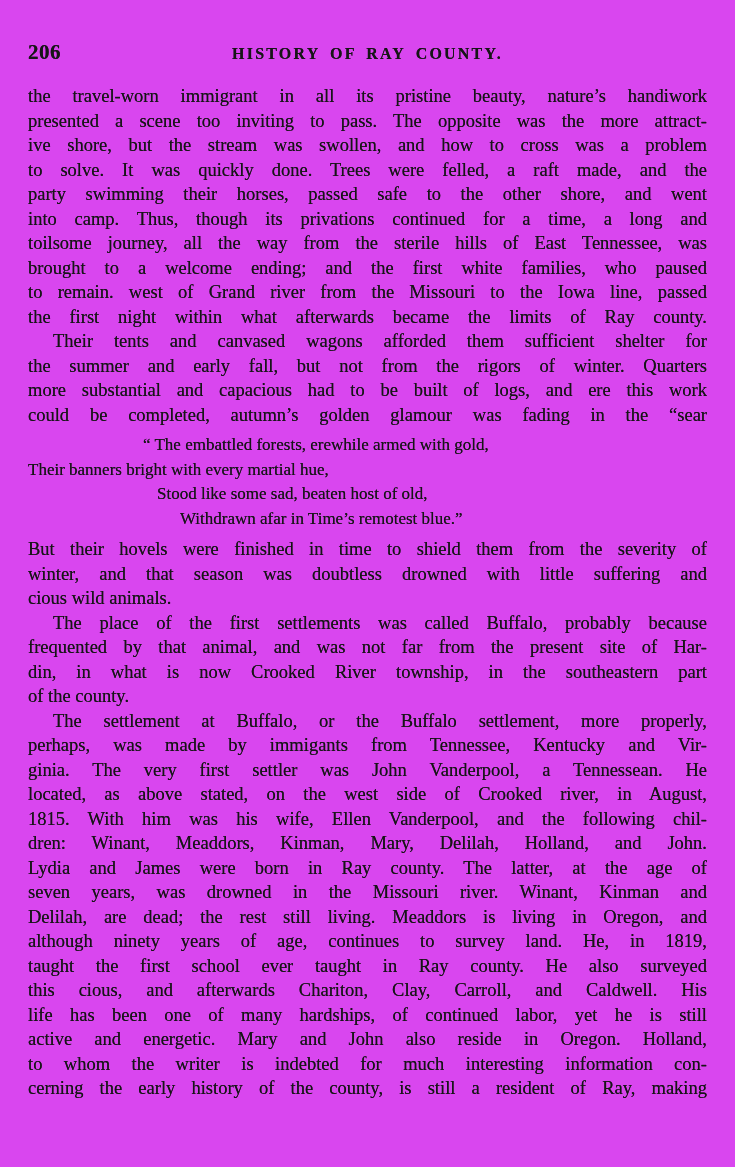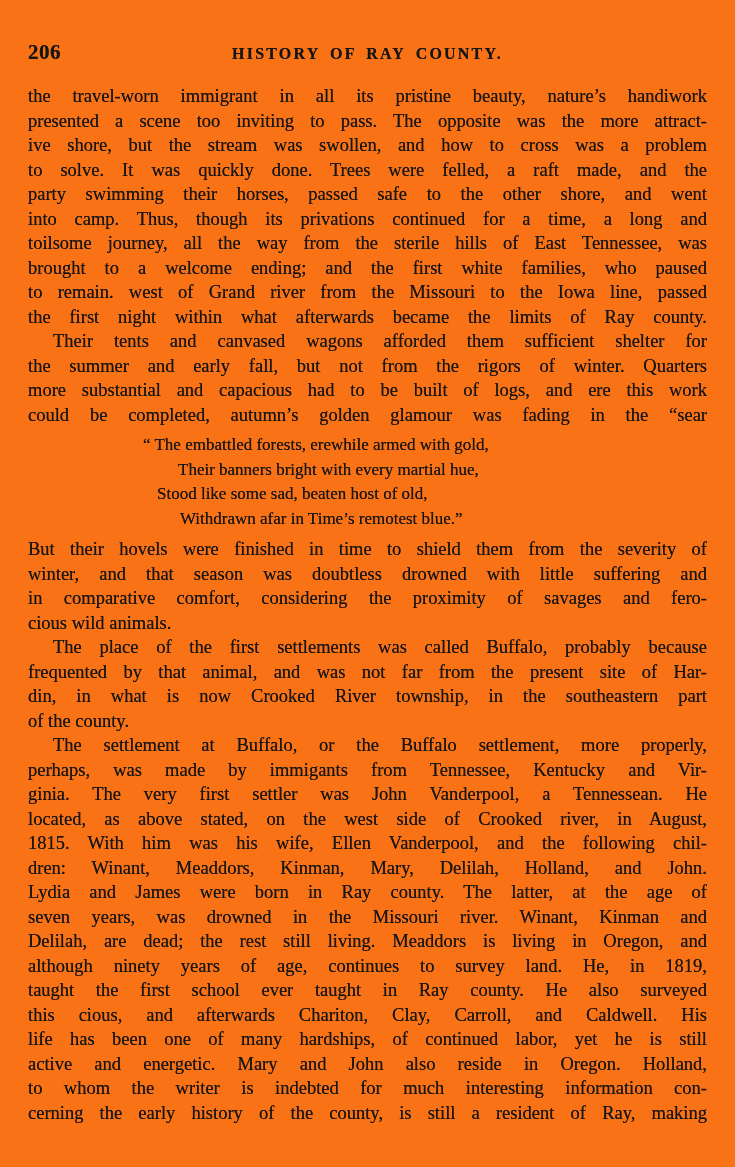--- a/index.html
+++ b/index.html
@@ -5,21 +5,21 @@
   html, body {
     margin: 0;
     padding: 0;
     background: #e8e8e6;
   }
   .page {
     position: relative;
     width: 735px;
     height: 1167px;
     margin: 0 auto;
-    background: #f97316;
+    background: #d946ef;
     overflow: hidden;
     font-family: "Liberation Serif", "DejaVu Serif", serif;
     color: #161616;
     box-sizing: border-box;
     text-shadow: 0 0 0.5px rgba(10,10,10,0.75);
   }
   .header-row {
     display: flex;
     align-items: baseline;
     padding: 40px 28px 0 28px;
@@ -56,21 +56,21 @@
   }
   .poem {
     margin: 6px 0;
     font-size: 17px;
   }
   .poem .line {
     text-align: left;
     text-align-last: left;
   }
   .pm0 { margin-left: 115px; }
-  .pm1 { margin-left: 150px; }
+  .pm1 { }
   .pm2 { margin-left: 129px; }
   .pm3 { margin-left: 152px; }
 </style>
 </head>
 <body>
 
 <div class="page">
 
   <div class="header-row">
     <span class="pagenum">206</span>
@@ -103,21 +103,20 @@
     <div class="poem">
       <div class="line pm0">“ The embattled forests, erewhile armed with gold,</div>
       <div class="line pm1">Their banners bright with every martial hue,</div>
       <div class="line pm2">Stood like some sad, beaten host of old,</div>
       <div class="line pm3">Withdrawn afar in Time’s remotest blue.”</div>
     </div>
 
     <div class="para">
       <div class="line">But their hovels were finished in time to shield them from the severity of</div>
       <div class="line">winter, and that season was doubtless drowned with little suffering and</div>
-      <div class="line">in comparative comfort, considering the proximity of savages and fero-</div>
       <div class="line flush">cious wild animals.</div>
     </div>
 
     <div class="para">
       <div class="line ind">The place of the first settlements was called Buffalo, probably because</div>
       <div class="line">frequented by that animal, and was not far from the present site of Har-</div>
       <div class="line">din, in what is now Crooked River township, in the southeastern part</div>
       <div class="line flush">of the county.</div>
     </div>
 

